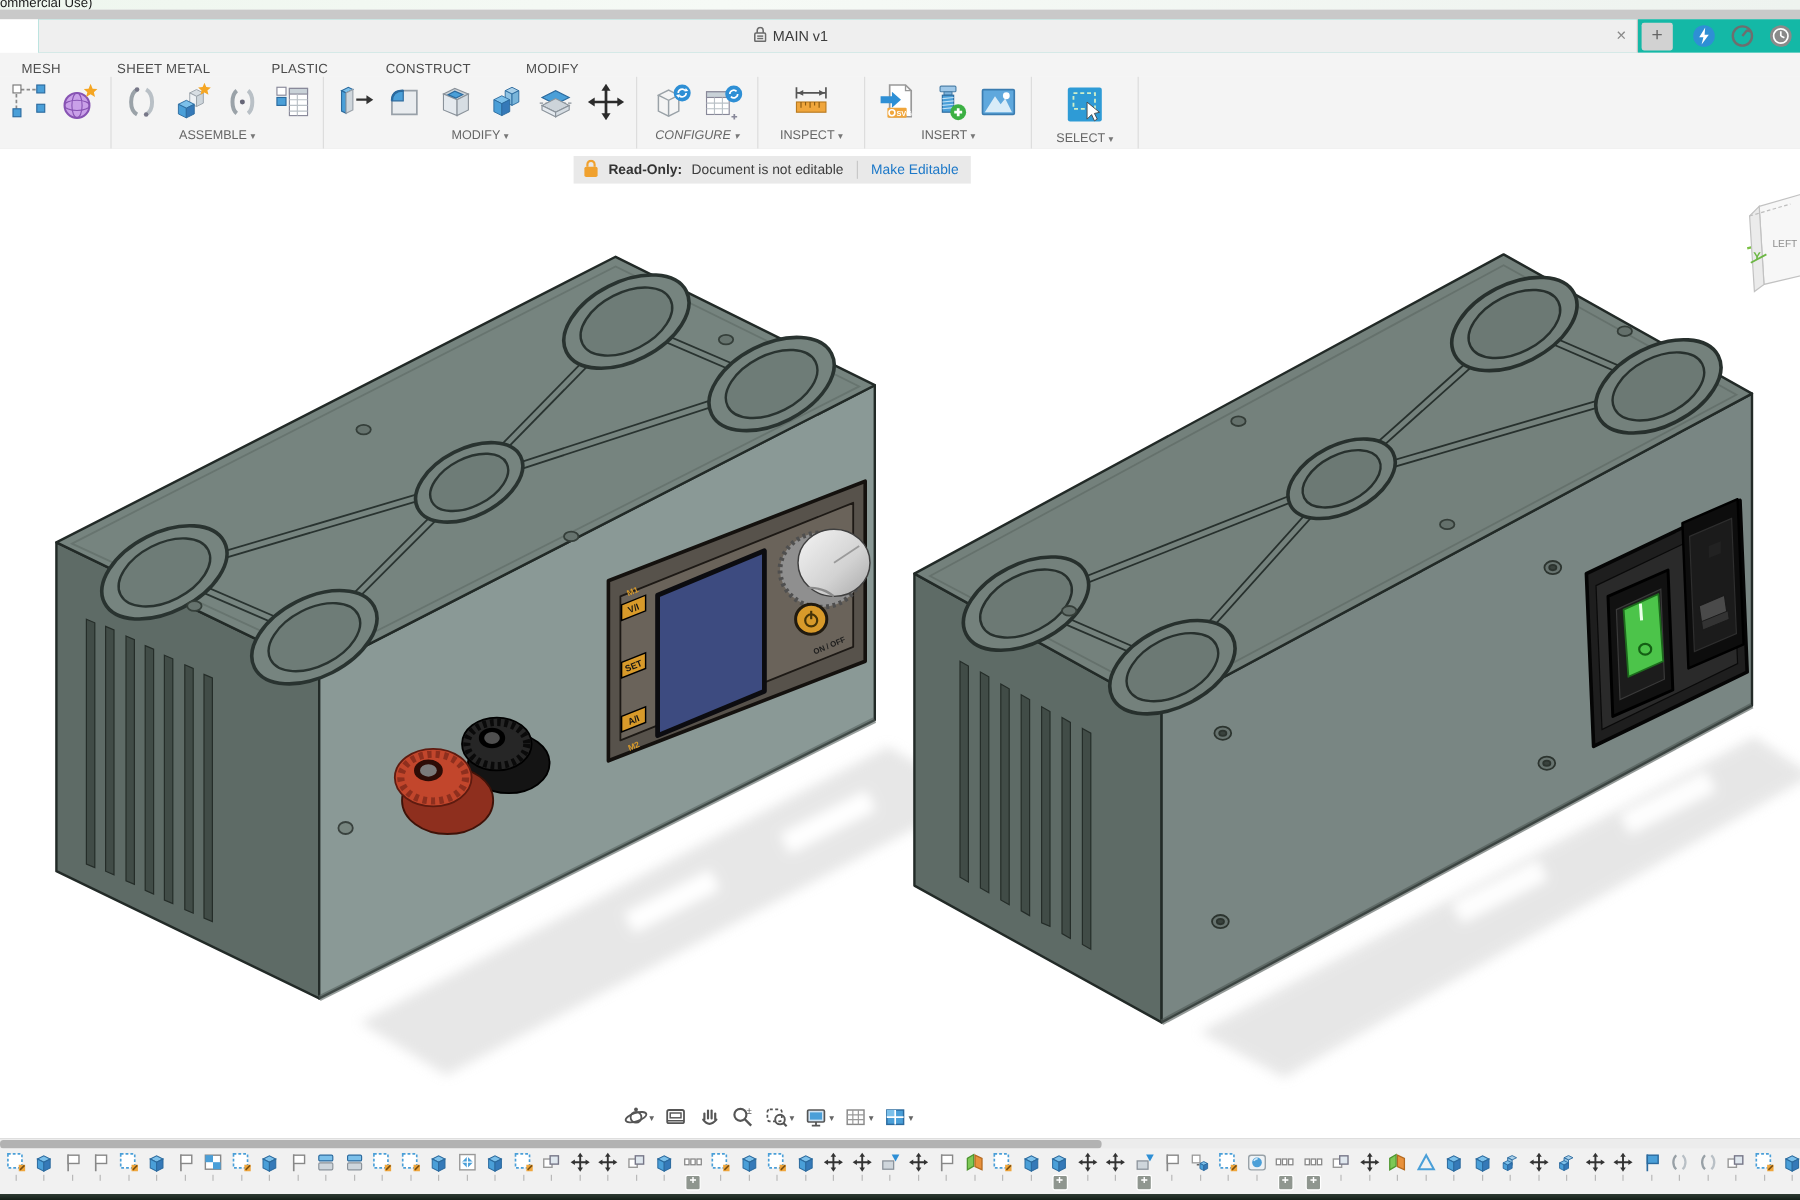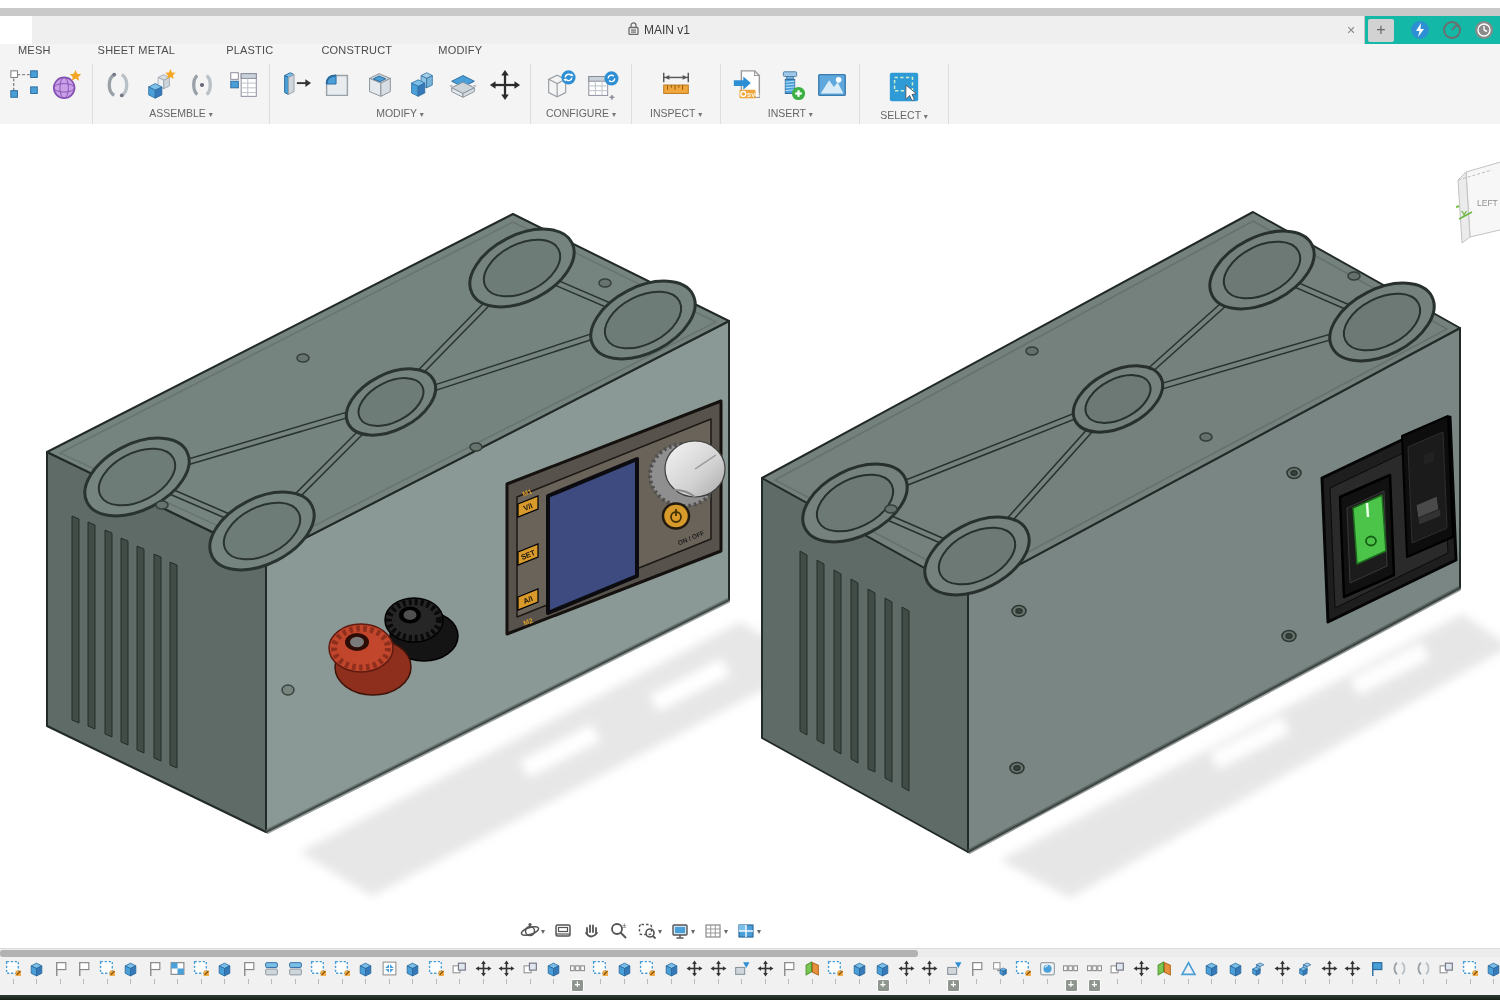--- a/index.html
+++ b/index.html
@@ -11,21 +11,21 @@
   .titlebar span{position:absolute;left:0;top:-2px;}
   .titleband{position:absolute;left:0;top:8px;width:1500px;height:8px;background:#c9c9c9;}
   .tabstrip{position:absolute;left:0;top:16px;width:1500px;height:28px;background:#14b8a6;margin-left:32px;}
   .doc-tab{position:absolute;left:0;top:0;width:1332px;height:28px;background:#efefef;border-right:1px solid #c6c6c6;}
   .doc-title{position:absolute;left:596px;top:0;height:28px;display:flex;align-items:center;gap:5px;font-size:12px;color:#3c3c3c;}
   .tab-close{position:absolute;left:1310px;top:5px;width:18px;height:18px;text-align:center;line-height:18px;font-size:11px;color:#8a8a8a;cursor:pointer;}
   .newtab{position:absolute;left:1336px;top:3px;width:26px;height:23px;background:#d2d2d2;border-radius:2px;text-align:center;line-height:22px;font-size:16px;color:#666;}
   .statusicons{position:absolute;right:6px;top:3px;display:flex;gap:12px;align-items:center;height:22px;}
   .statusicons .sicon{width:20px;height:20px;}
   
-  .ribbontabs{position:absolute;left:0;top:44px;width:1500px;height:20px;background:#f4f4f4;display:flex;align-items:flex-start;}
+  .ribbontabs{position:absolute;left:0;top:44px;width:1500px;height:20px;background:#f4f4f4;display:flex;align-items:flex-end;}
   .rtab{font-size:11px;color:#4c4c4c;letter-spacing:.2px;padding:0 4px;white-space:nowrap;}
   
   .toolbar{position:absolute;left:0;top:64px;width:1500px;height:60px;background:#f4f4f4;border-bottom:1px solid #d6d6d6;display:flex;}
   .tgroup{display:flex;flex-direction:column;align-items:center;border-right:1px solid #ddd;padding:0 4px;}
   .tgroup .icons{display:flex;height:42px;align-items:center;}
   .tgroup .tbi{width:42px;height:40px;display:flex;align-items:center;justify-content:center;cursor:pointer;}
   .tgroup .glabel{font-size:10.5px;color:#666;height:15px;line-height:14px;white-space:nowrap;cursor:pointer;}
   .tgroup .glabel .caret{font-size:8px;color:#777;}
   
   .viewport{position:absolute;left:0;top:124px;width:1500px;height:833px;background:#fff;overflow:hidden;}
@@ -45,20 +45,23 @@
   .titem .tick{width:1px;height:5px;background:#b9b9b9;margin:2px auto 0;}
   .titem .badge{position:absolute;left:5px;top:19px;width:11px;height:11px;background:#8f968f;border:1px solid #fff;border-radius:2px;
                 color:#fff;font-size:10px;line-height:10px;text-align:center;font-weight:bold;}
   .bottomstrip{position:absolute;left:0;top:995px;width:1500px;height:5px;background:linear-gradient(180deg,#2e3b33,#141f18);}
   svg text{font-family:"Liberation Sans",sans-serif;}
 </style>
 </head>
 <body>
 <div id="app">
 
+<div class="titlebar">
+      <span>ommercial Use)</span>
+    </div>
 <div class="titleband"></div>
 
 <div class="tabstrip">
   <div class="doc-tab">
     <div class="doc-title">
       <span><svg width="11" height="13" viewBox="0 0 11 13">
               <rect x="1" y="5.5" width="9" height="7" rx="1" fill="none" stroke="#6b6b6b" stroke-width="1.3"></rect>
               <path d="M3 5.5 V3.4 a2.5 2.5 0 0 1 5 0 V5.5" fill="none" stroke="#6b6b6b" stroke-width="1.3"></path>
               <rect x="3" y="7.5" width="5" height="1.2" fill="#6b6b6b"></rect>
               <rect x="3" y="9.5" width="5" height="1.2" fill="#6b6b6b"></rect>
@@ -229,21 +232,21 @@
                 <polygon points="18,2 14,8 22,8"></polygon>
                 <polygon points="18,34 14,28 22,28"></polygon>
                 <polygon points="2,18 8,14 8,22"></polygon>
                 <polygon points="34,18 28,14 28,22"></polygon>
               </g>
             </svg>
           </span>
         </div>
         <div class="glabel">MODIFY <span class="caret">▾</span></div>
       </div>
-      <div class="tgroup" style="padding: 0px 8px;">
+      <div class="tgroup" style="padding: 0px 8px; font-style: italic;">
         <div class="icons">
           <span class="tbi">
             <svg width="34" height="34" viewBox="0 0 36 36">
               <g fill="none" stroke="#9aa2a8" stroke-width="1.3">
                 <polygon points="6,12 15,7.5 24,12 15,16.5"></polygon>
                 <polyline points="6,12 6,26 15,30.5 24,26 24,12"></polyline>
                 <line x1="15" y1="16.5" x2="15" y2="30.5"></line>
               </g>
               <circle cx="27" cy="10" r="7.5" fill="#2e8fd5"></circle>
               <path d="M23.5,10 a3.5,3.5 0 0 1 6,-2.3 M30.5,10 a3.5,3.5 0 0 1 -6,2.3" fill="none" stroke="#fff" stroke-width="1.5"></path>
@@ -586,20 +589,30 @@
       <polygon points="1466,172 1504,161 1504,229 1470,237" fill="#f7f7f7" stroke="#c2c2c2" stroke-width="1"></polygon>
       <polygon points="1458,180 1466,172 1470,237 1462,243" fill="#ebebeb" stroke="#c2c2c2" stroke-width="1"></polygon>
       <line x1="1458" y1="180" x2="1492" y2="170" stroke="#bdbdbd" stroke-width="1" stroke-dasharray="3,2"></line>
       <text x="1477" y="206" font-size="8.5" fill="#8f8f8f">LEFT</text>
       <text x="1461" y="217" font-size="9.5" font-weight="bold" fill="#6cb744">Y</text>
       <line x1="1472" y1="212" x2="1459" y2="219" stroke="#6cb744" stroke-width="1.5"></line>
     </g>
   </svg>
 
   
+  <div class="banner">
+    <span><svg width="13" height="15" viewBox="0 0 13 15">
+            <rect x="1" y="6" width="11" height="8.5" rx="1.5" fill="#f0a12e"></rect>
+            <path d="M3.5 6 V4 a3 3 0 0 1 6 0 V6" fill="none" stroke="#f0a12e" stroke-width="1.8"></path>
+          </svg></span>
+    <b>Read-Only:</b>
+    <span>Document is not editable</span>
+    <span class="sep"></span>
+    <span class="link">Make Editable</span>
+  </div>
 
   
   <div class="navbar" id="navBar">
         <span class="navbtn">
           <svg width="20" height="20" viewBox="0 0 20 20">
             <g stroke="#555" fill="none" stroke-width="1.5">
               <circle cx="10" cy="10" r="4.5"></circle>
               <ellipse cx="10" cy="10" rx="9" ry="3.5" transform="rotate(-18 10 10)"></ellipse>
             </g>
             <circle cx="10" cy="3.5" r="1.6" fill="#555"></circle>

